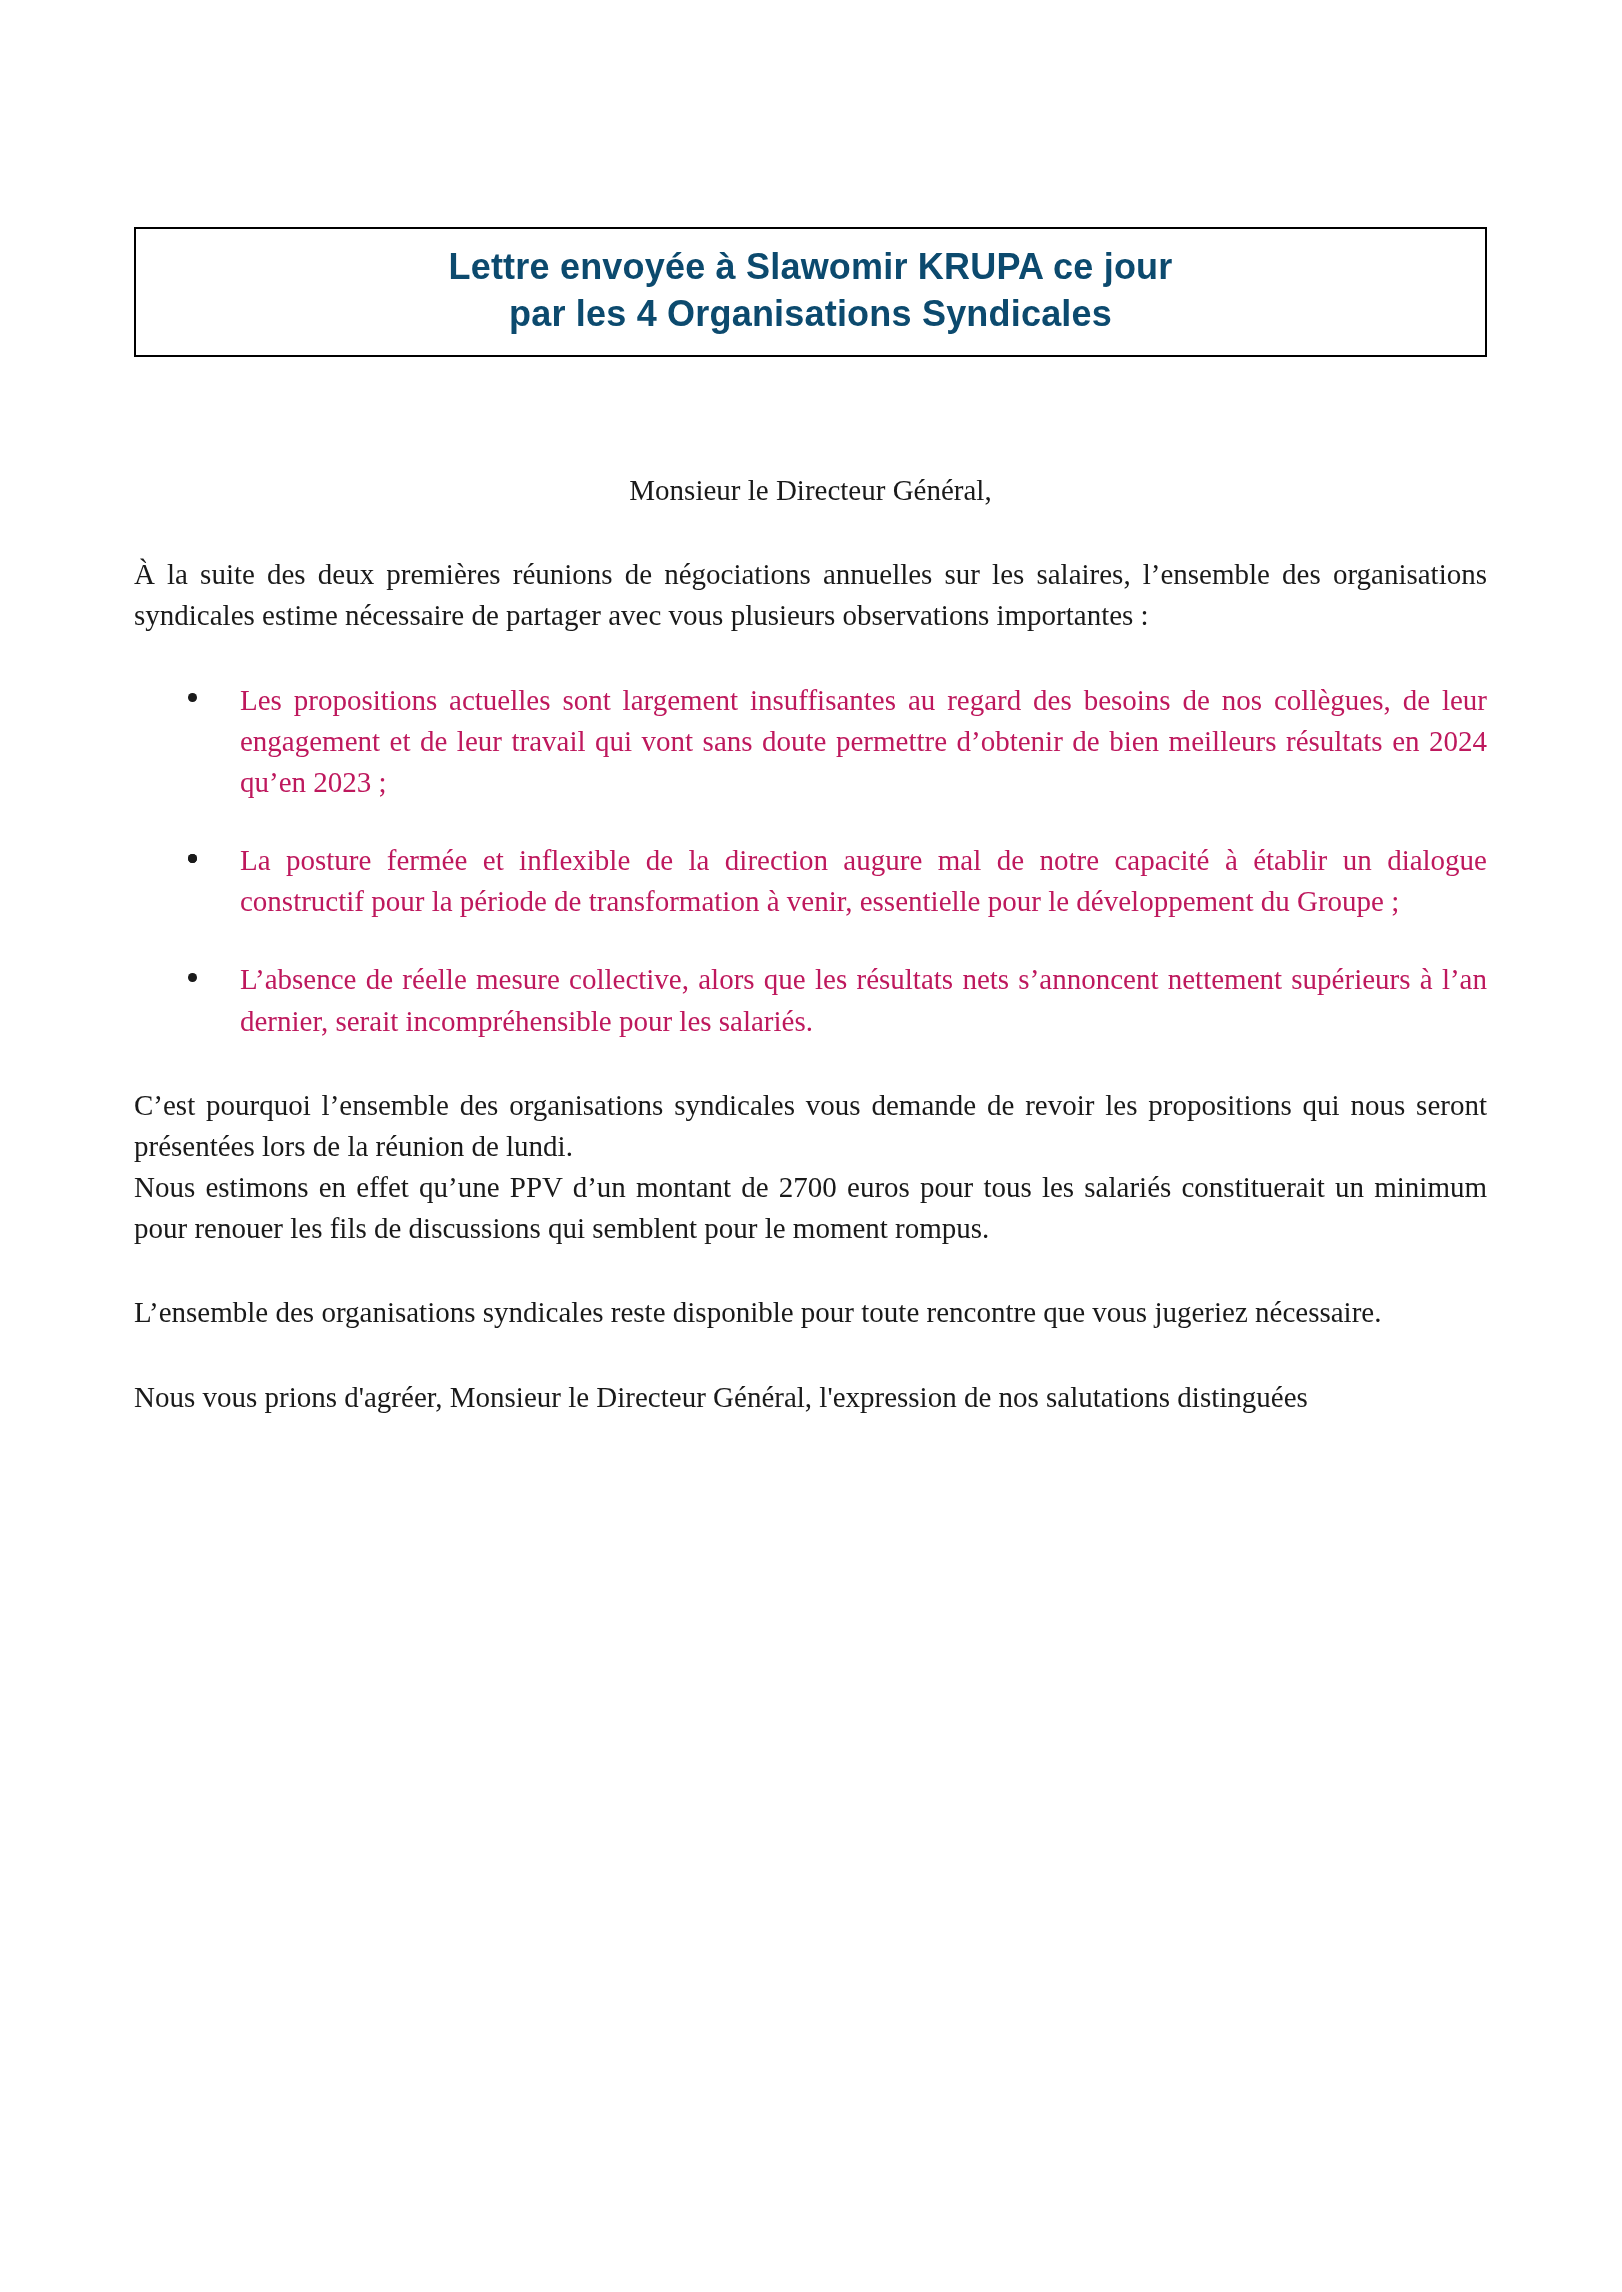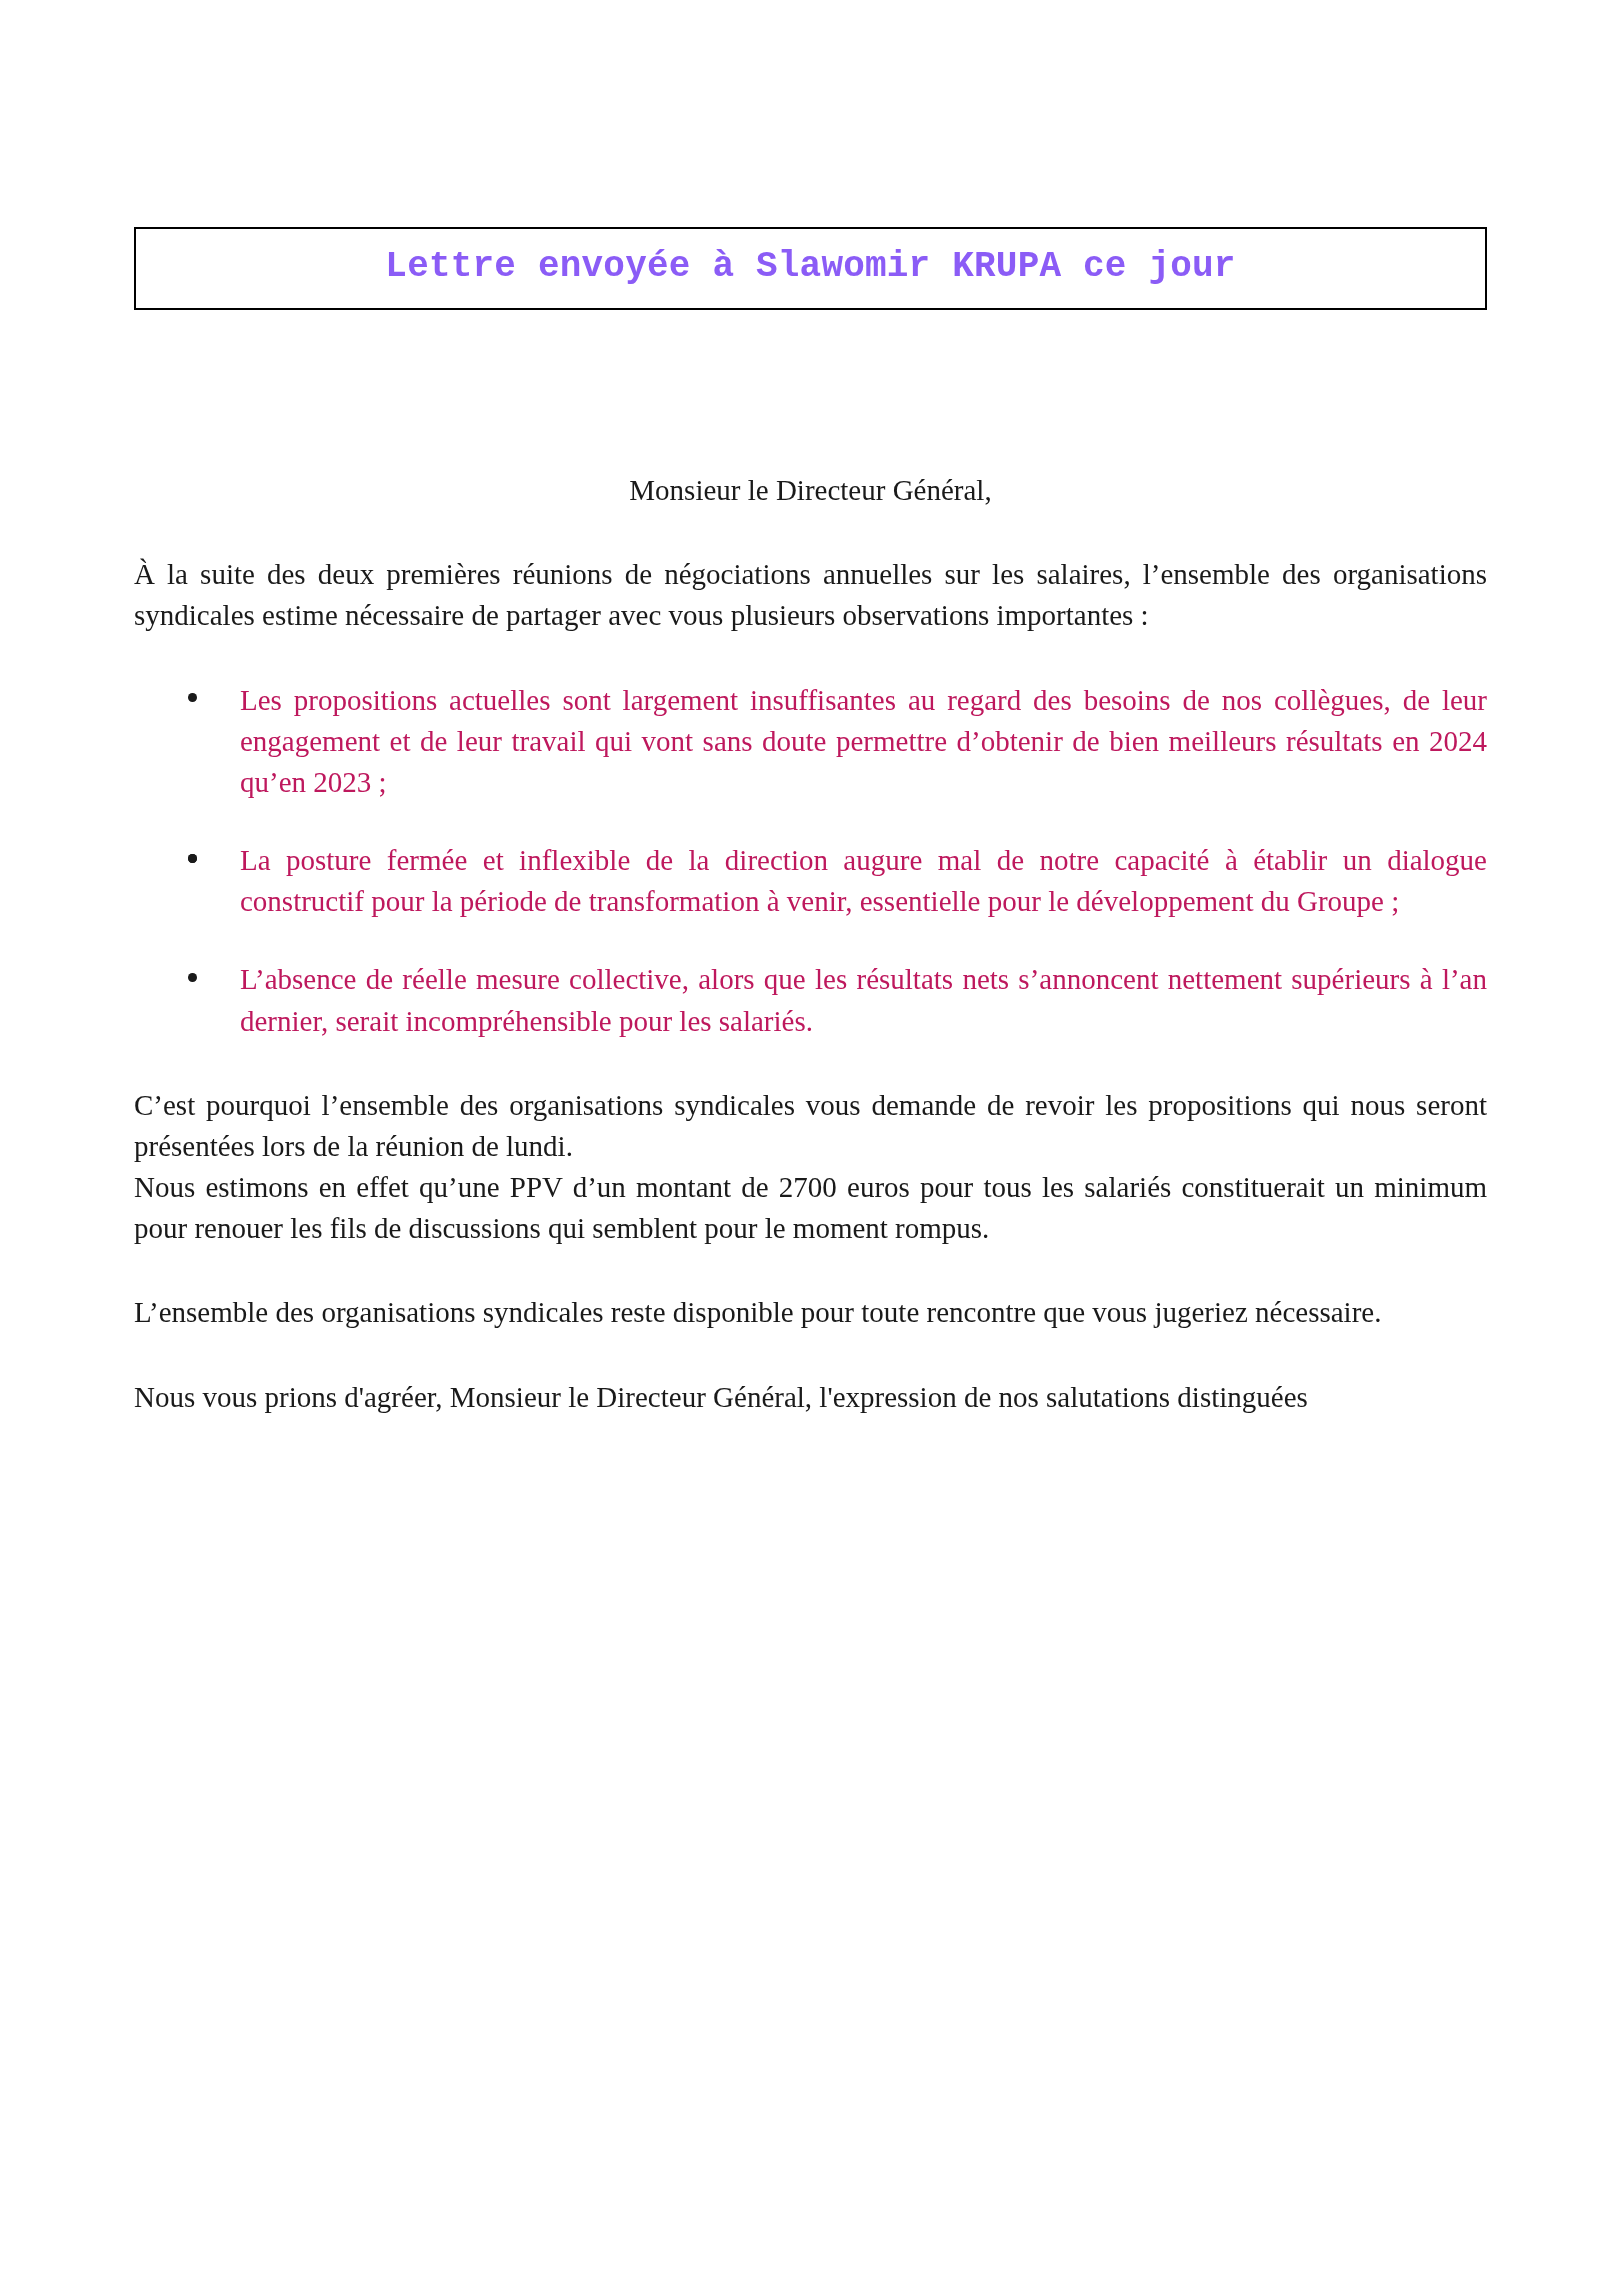--- a/index.html
+++ b/index.html
@@ -27,25 +27,25 @@
     position: absolute;
     left: 134px;
     top: 227px;
     width: 1353px;
     box-sizing: border-box;
     border: 2px solid #000000;
     padding: 13.7px 9.8px 17.6px 9.8px;
     text-align: center;
   }
   .title-line {
-    font-family: Liberation Mono, monospace;
+    font-family: Liberation Sans, sans-serif;
     font-weight: bold;
     font-size: 36px;
     line-height: 1.32;
-    color: #8b5cf6;
+    color: #0c4a6e;
     letter-spacing: 0.2px;
   }
   .body-block {
     position: absolute;
     left: 134px;
     top: 470px;
     width: 1353px;
   }
   p.para {
     margin: 0;
@@ -83,20 +83,21 @@
     background: #1a1a1a;
   }
 </style>
 </head>
 <body>
 
 <div class="page">
 
   <div class="title-box">
     <div class="title-line">Lettre envoyée à Slawomir KRUPA ce jour</div>
+    <div class="title-line">par les 4 Organisations Syndicales</div>
   </div>
 
   <div class="body-block">
 
     <p class="para nojust">Monsieur le Directeur Général,</p>
 
     <div class="spacer-md"></div>
 
     <p class="para">À la suite des deux premières réunions de négociations annuelles sur les salaires, l’ensemble des organisations syndicales estime nécessaire de partager avec vous plusieurs observations importantes :</p>
 

